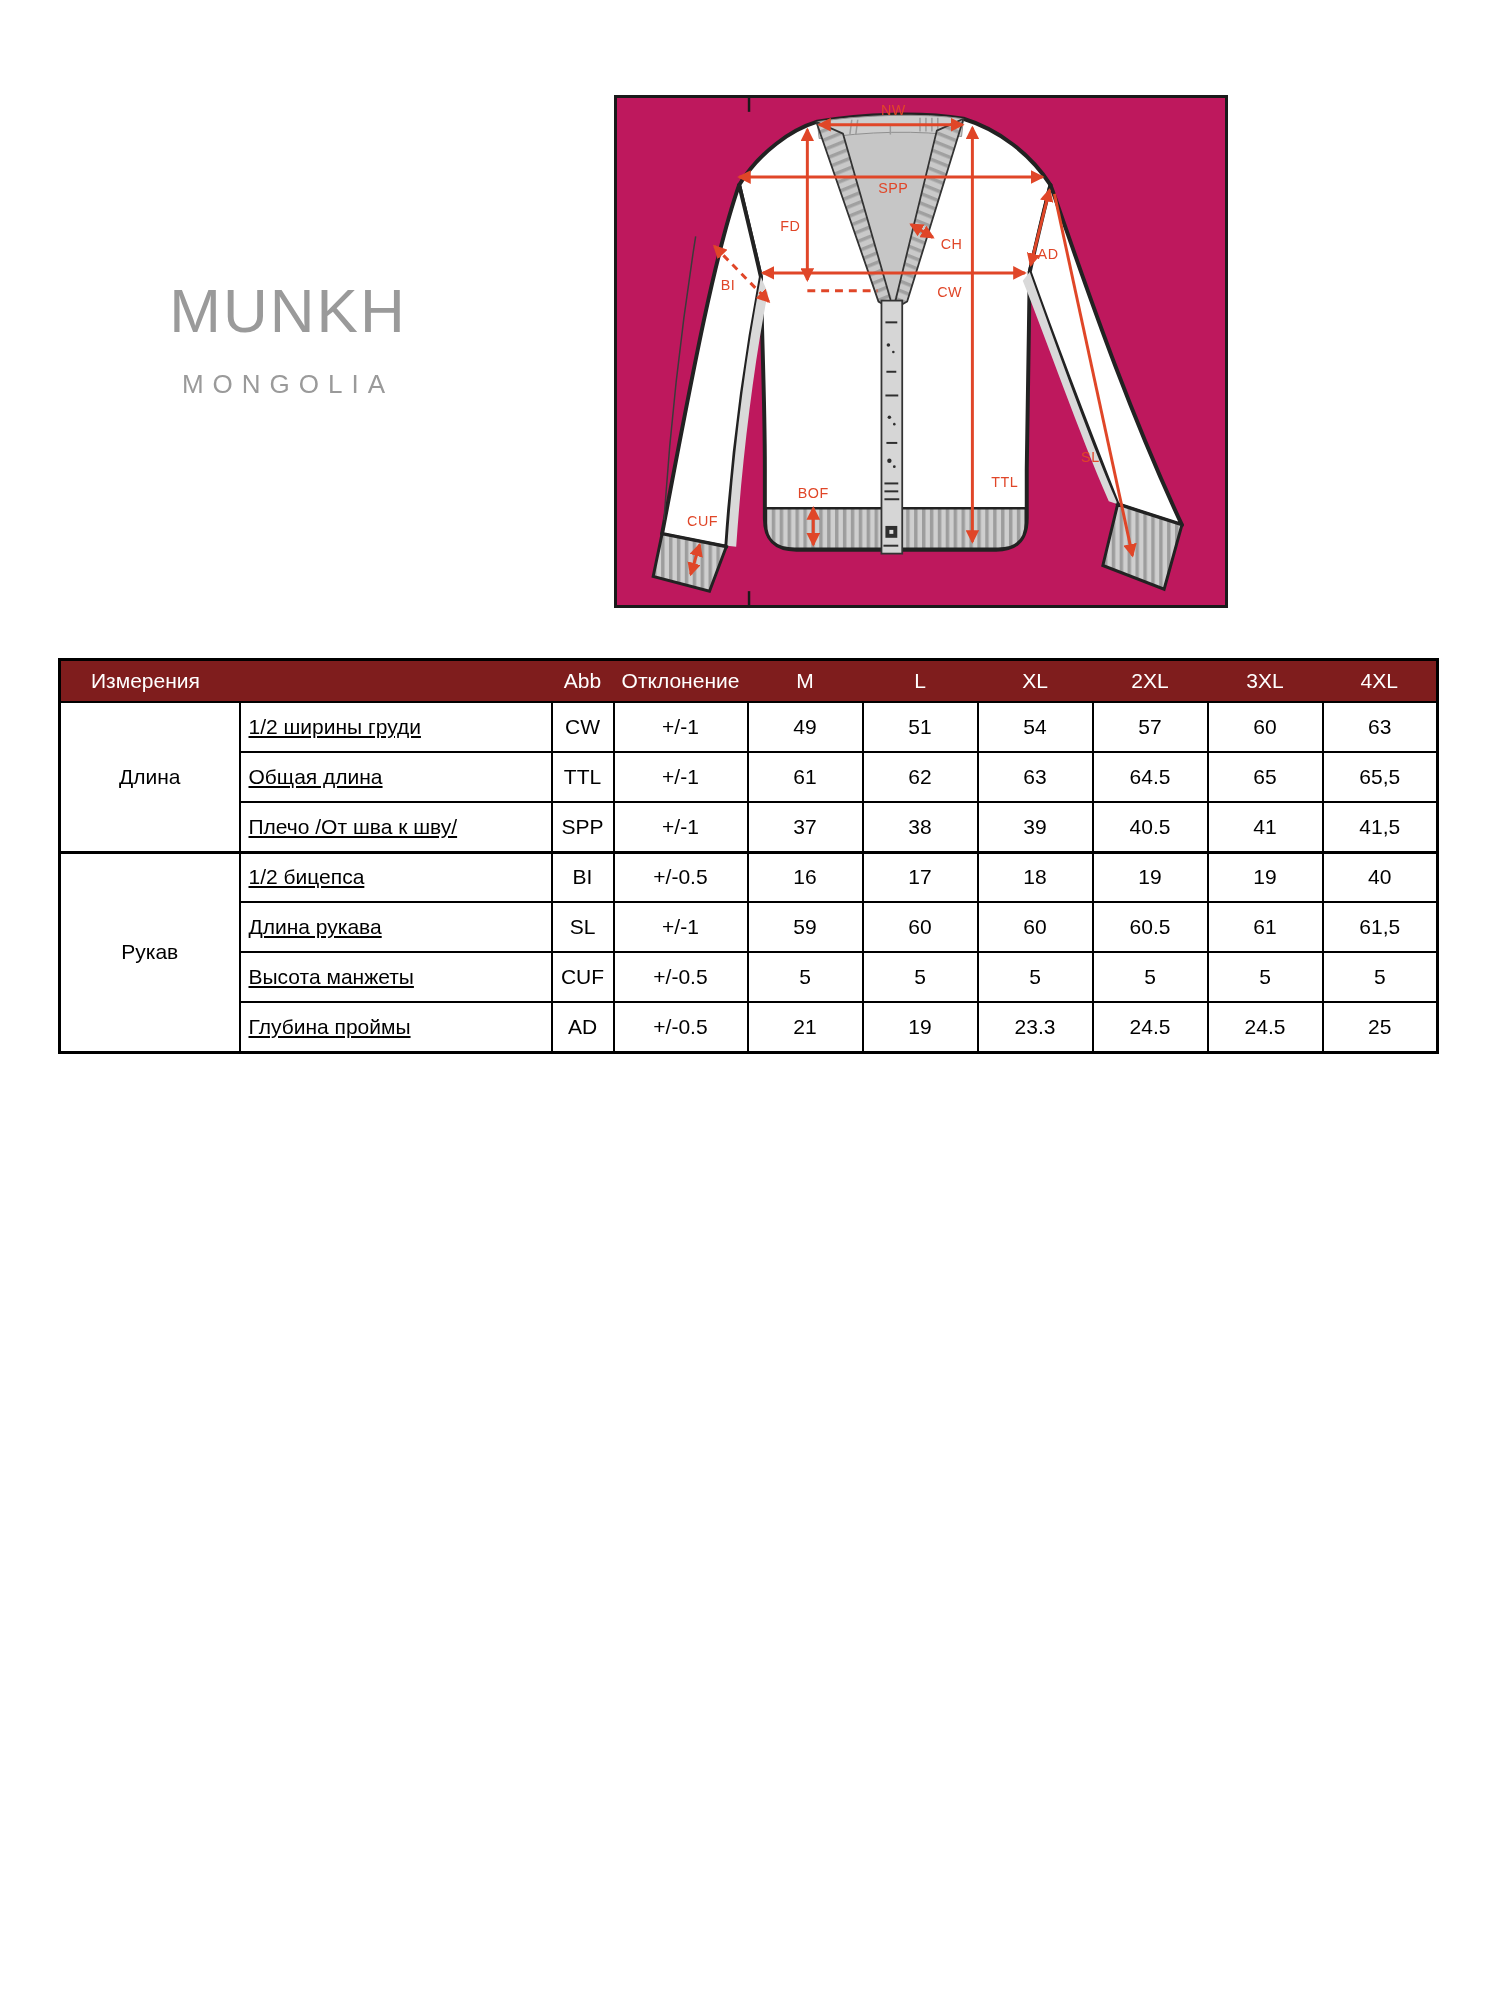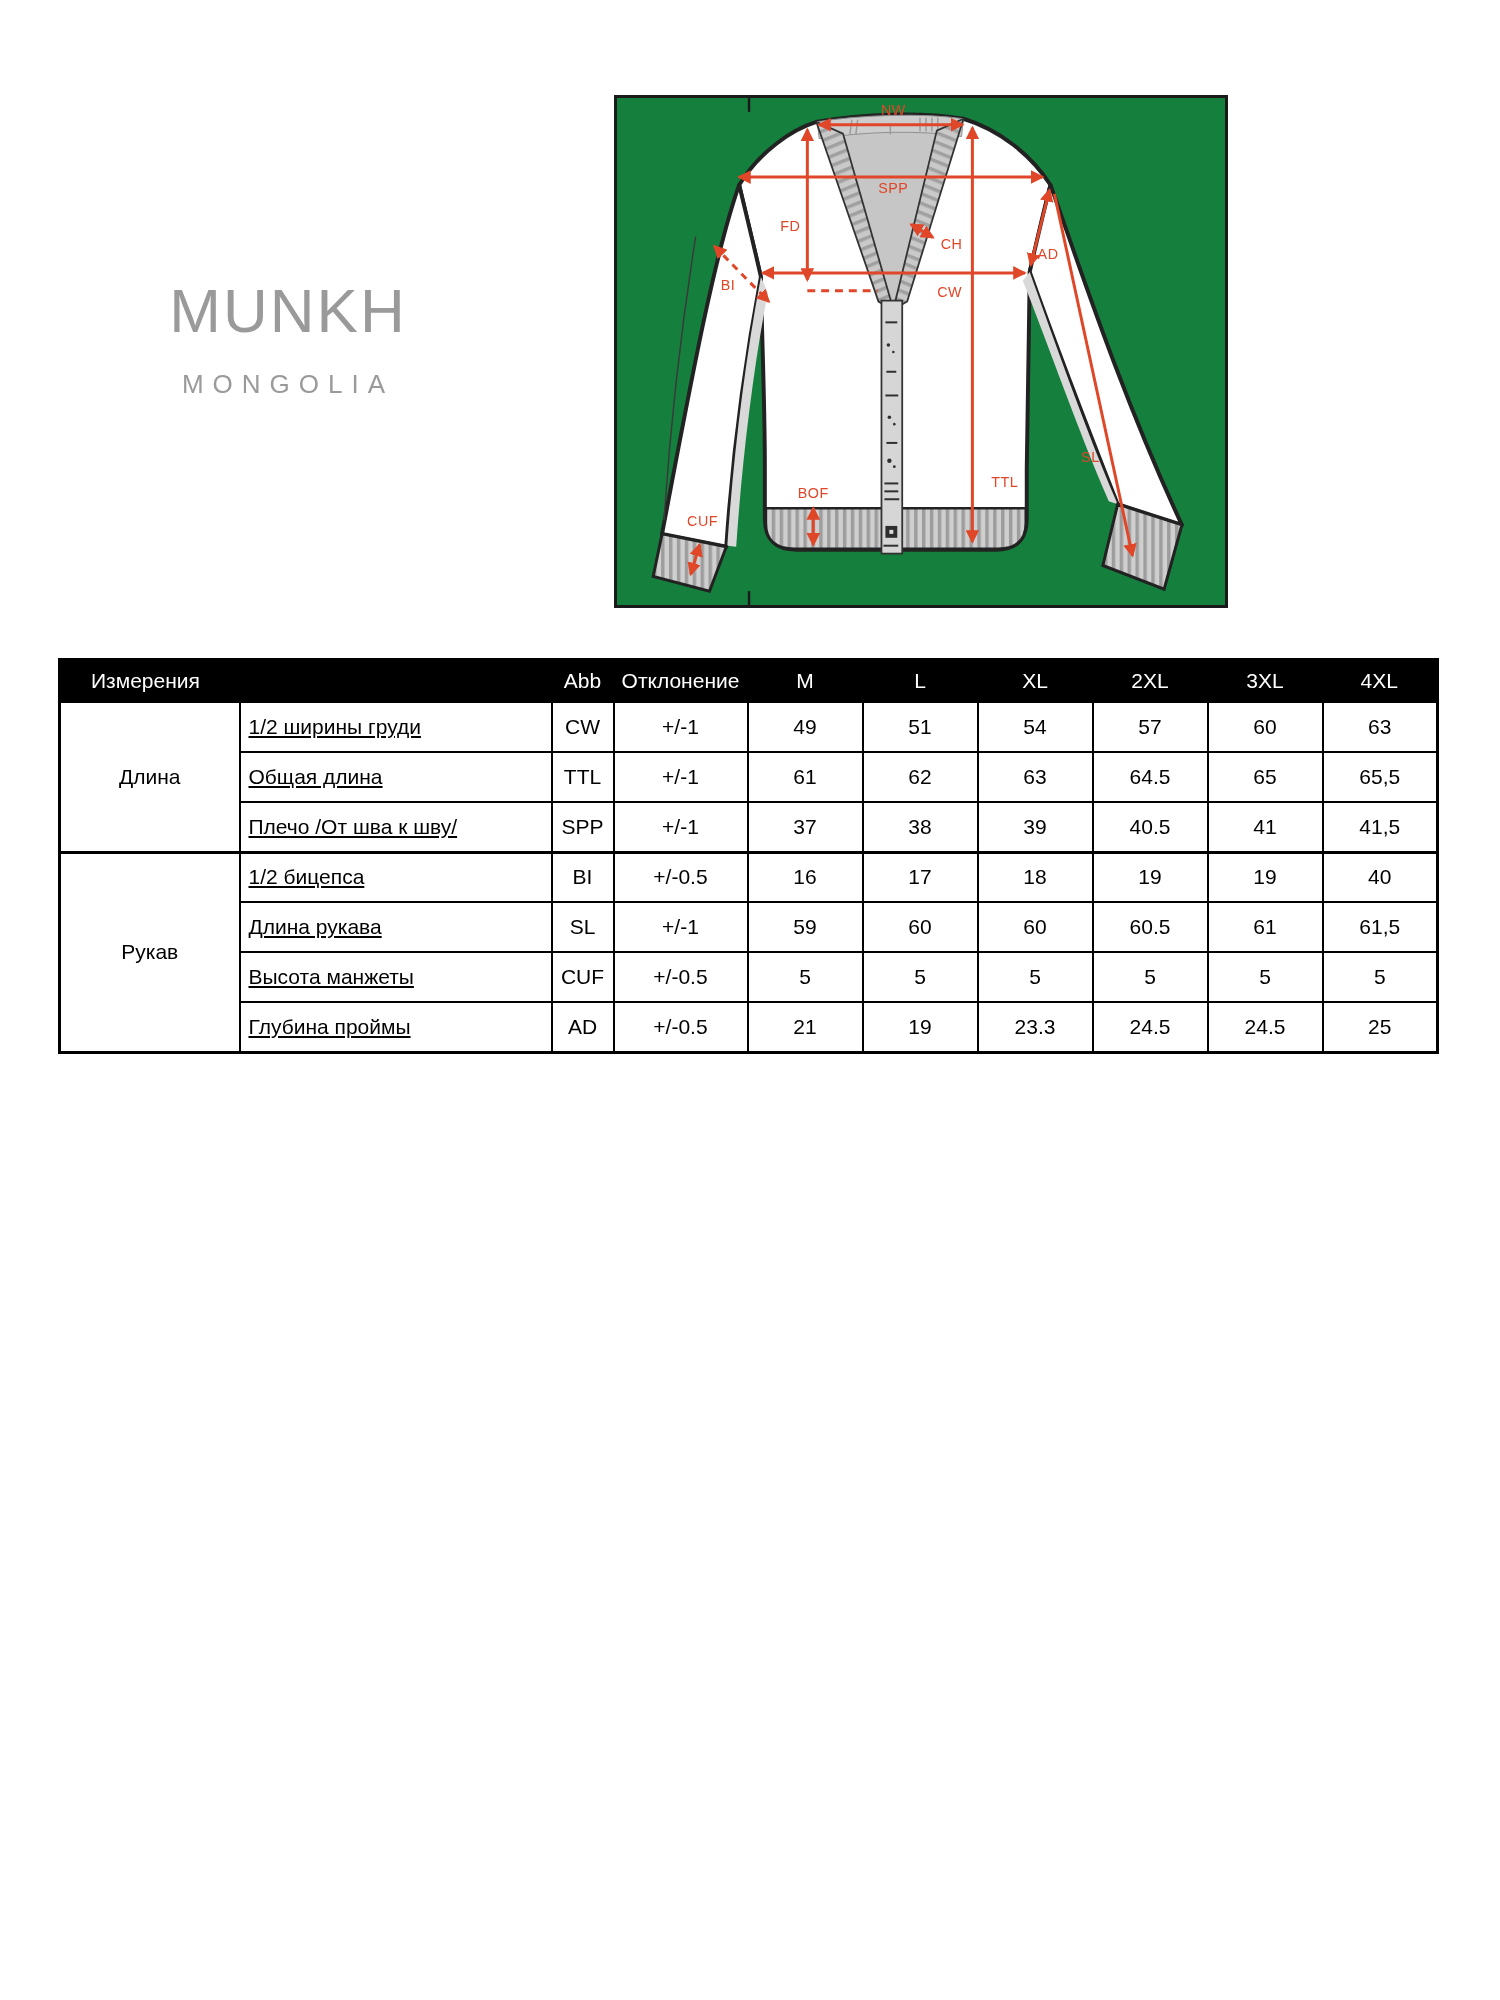--- a/index.html
+++ b/index.html
@@ -6,31 +6,31 @@
   .page{position:relative;width:1500px;height:2000px;background:#ffffff;overflow:hidden;
         font-family:"Liberation Sans", sans-serif;}
 
   
   .logo{position:absolute;left:118px;top:280px;width:340px;text-align:center;color:#9a9a9a;}
   .logo .brand{font-size:62px;line-height:1;letter-spacing:2px;font-weight:400;}
   .logo .sub{margin-top:27px;font-size:26px;letter-spacing:9px;font-weight:400;}
 
   
   .diagram{position:absolute;left:614px;top:95px;width:614px;height:513px;
-           border:3px solid #1a1a1a;box-sizing:border-box;background:#15803d;}
+           border:3px solid #1a1a1a;box-sizing:border-box;background:#be185d;}
   .diagram svg{display:block;width:100%;height:100%;}
   .mlab{font-family:"Liberation Sans",sans-serif;font-size:14.5px;fill:#e04628;letter-spacing:.5px;}
 
   
   table.size{position:absolute;left:58px;top:658px;border-collapse:collapse;
              border:3px solid #000;table-layout:fixed;width:1378px;
              font-size:21px;color:#000;}
   table.size td,table.size th{border:2px solid #000;vertical-align:middle;overflow:hidden;
              white-space:nowrap;padding:0;font-weight:400;}
-  table.size thead th{background:#000000;color:#fff;border:0;height:40px;text-align:center;}
+  table.size thead th{background:#7f1d1d;color:#fff;border:0;height:40px;text-align:center;}
   table.size thead th.h-meas{text-align:left;padding-left:30px;}
   table.size tbody tr{height:50px;}
   table.size td.grp{text-align:center;}
   table.size td.nm{text-align:left;padding-left:8px;text-decoration:underline;}
   table.size td.ab,table.size td.tl,table.size td.vl{text-align:center;}
   table.size tr.group-start td{border-top:3px solid #000;}
 </style>
 </head>
 <body>
 

